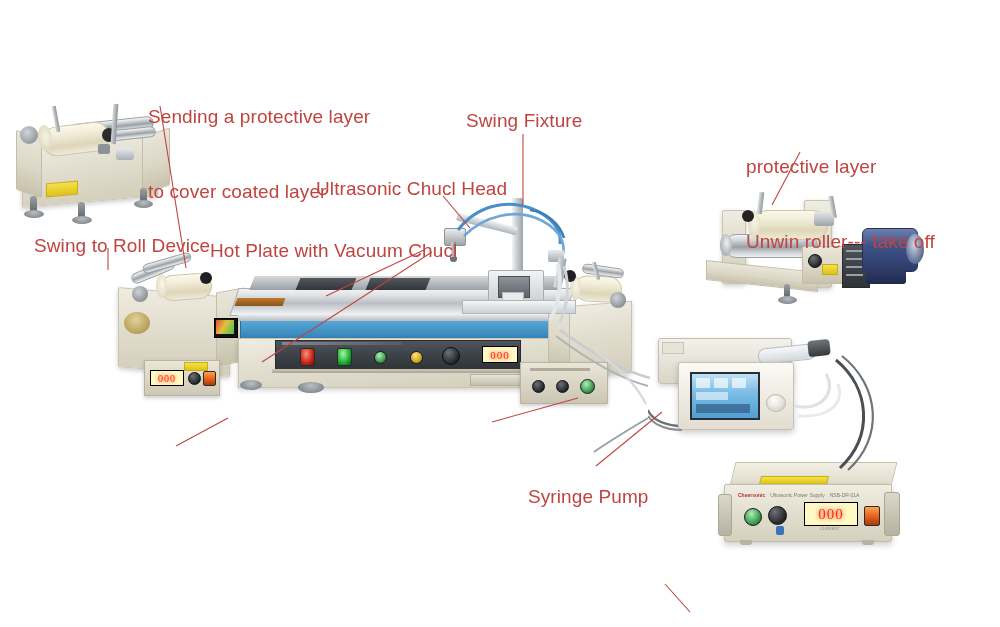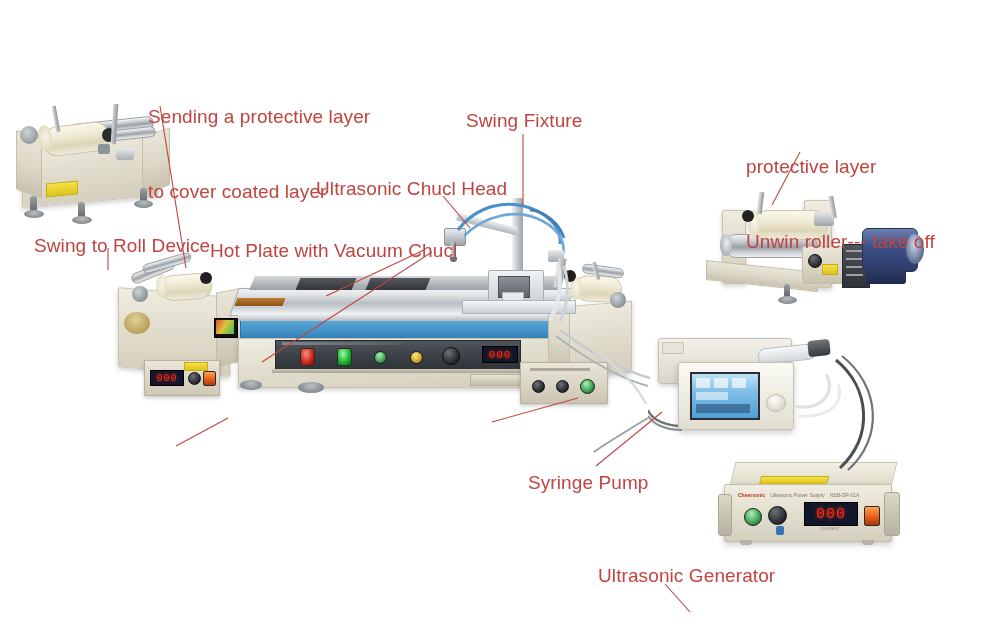--- a/index.html
+++ b/index.html
@@ -58,25 +58,25 @@
   .footpad{
     position:absolute;
     background:radial-gradient(ellipse at 50% 35%,#b9bfc3,#6e7478);
     border-radius:50%;
   }
   .darkpanel{
     background:linear-gradient(180deg,#50555b 0%,#3d4248 50%,#2f3439 100%);
     border:1px solid #272b30;
   }
   .led{
-    background:#0f172a;
+    background:#fef9c3;
     border:1px solid #000;
     display:flex;align-items:center;justify-content:center;
     color:#ff2a12;
-    font-family:Liberation Mono, monospace;
+    font-family:Liberation Serif, serif;
     text-shadow:0 0 4px #ff2a12;
     letter-spacing:1px;
   }
   .sw-red{background:radial-gradient(ellipse at 40% 30%,#ff8d7a,#c01c10 65%,#7d0f07);border:1px solid #2b2b2b;border-radius:2px;}
   .sw-green{background:radial-gradient(ellipse at 40% 30%,#9bffa2,#13a329 65%,#0a5c16);border:1px solid #2b2b2b;border-radius:2px;}
   .lamp-green{background:radial-gradient(ellipse at 40% 30%,#a9f2b4,#2f8c44 70%,#1c5228);border:1px solid #1c1c1c;border-radius:50%;}
   .lamp-amber{background:radial-gradient(ellipse at 40% 30%,#ffe58a,#c79a12 70%,#7a5d06);border:1px solid #1c1c1c;border-radius:50%;}
   .knob{background:radial-gradient(ellipse at 35% 28%,#6d7276,#23262a 70%,#111315);border-radius:50%;border:1px solid #0c0e10;}
   .sw-orange{background:linear-gradient(180deg,#ffa34a,#e0591a 60%,#a93b0c);border:1px solid #2b2b2b;border-radius:2px;}
   .yellowlbl{background:linear-gradient(180deg,#f5e14a,#ddc319);border:1px solid #c6ae13;}
@@ -425,17 +425,16 @@
   </div>
 
   <div class="label" style="left:316px;top:176px;">Ultrasonic Chucl Head</div>
 
   <div class="label" style="left:34px;top:233px;">Swing to Roll Device</div>
 
   <div class="label" style="left:210px;top:238px;">Hot Plate with Vacuum Chucl</div>
 
 
 
-  <div class="label" style="left:528px;top:470px;">Syringe Pump</div>
-
-  <div class="label" style="left:598px;top:563px;">Ultrasonic Generator</div>
+  <div class="label" style="left:528px;top:484px;">Syringe Pump</div>
+
 
 </div>
 
 </body></html>

